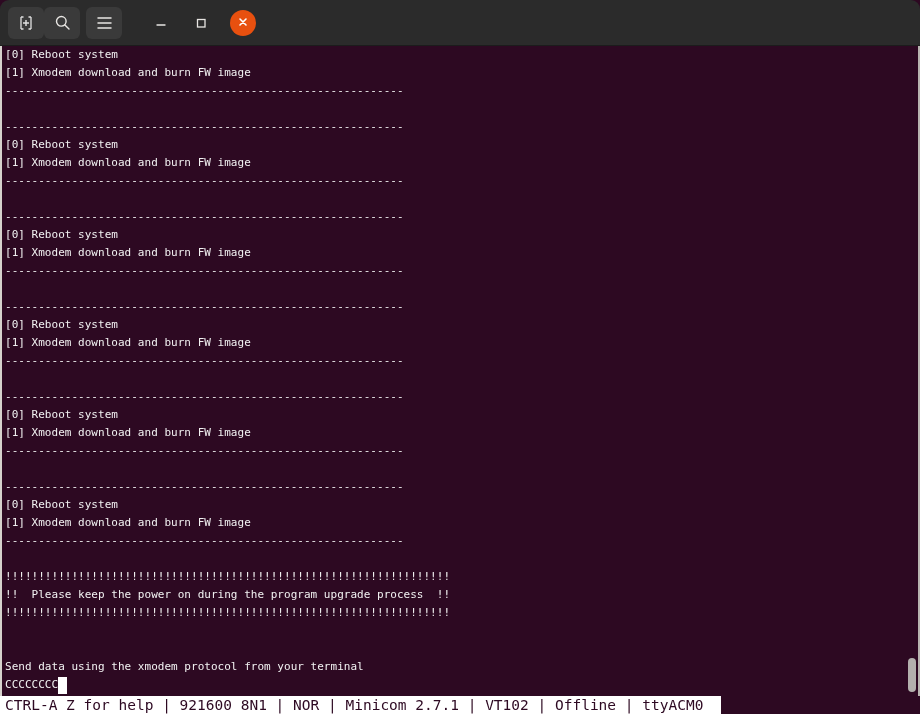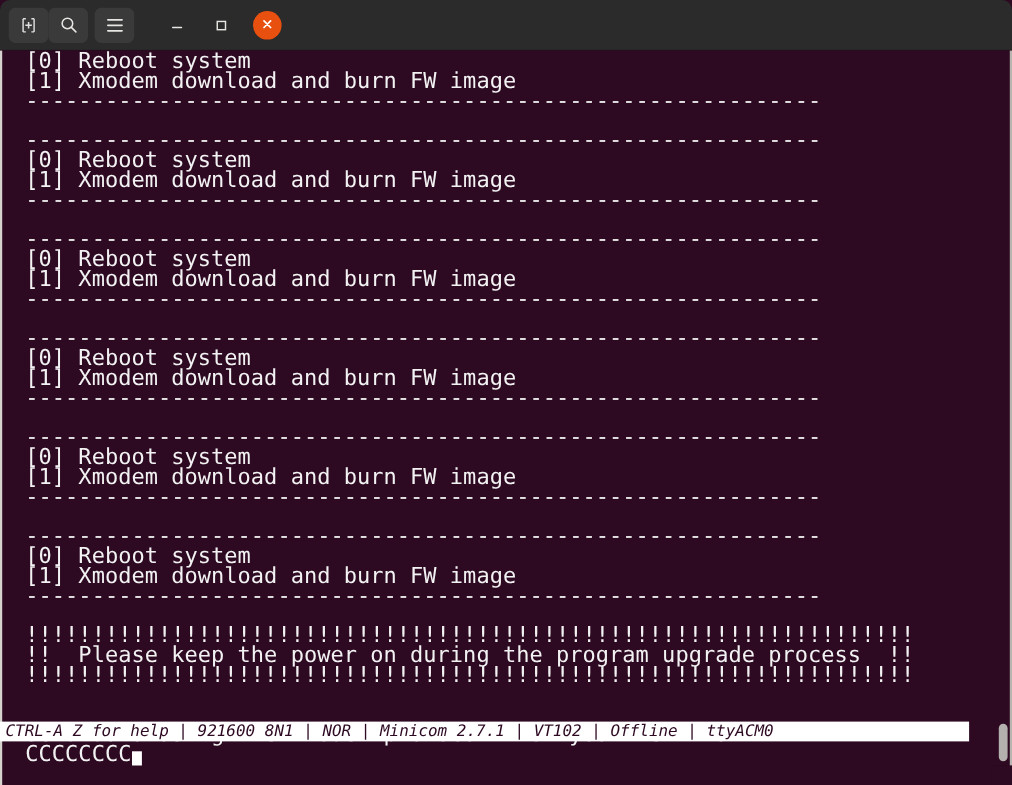--- a/index.html
+++ b/index.html
@@ -75,26 +75,25 @@
     top: 46px; left: 0;
     width: 920px;
     height: 650px;
     background: #2D0922;
     overflow: hidden;
   }
   .term-inner {
     position: absolute;
     top: 0; left: 5px;
     font-family: "DejaVu Sans Mono", monospace;
-    font-size: 20px;
+    font-size: 11px;
     line-height: 18px;
     color: #f2f2f2;
     white-space: pre;
     letter-spacing: 0.02px;
-    margin-left: 18px;
   }
   .line { height: 18px; }
   .line.blank { color: transparent; }
   .cursor {
     display: inline-block;
     width: 9px;
     height: 17px;
     background: #ffffff;
     vertical-align: text-bottom;
     margin-bottom: -3px;
@@ -131,32 +130,31 @@
     width: 8px;
     height: 34px;
     border-radius: 4px;
     background: #b3b0ad;
   }
 
   
   .statusbar {
     position: absolute;
     left: 0;
-    top: 656px;
-    width: 881px;
+    top: 696px;
+    width: 721px;
     height: 18px;
     background: #ffffff;
     color: #2D0922;
     font-family: "DejaVu Sans Mono", monospace;
     font-size: 14.5px;
     line-height: 18px;
     white-space: pre;
     padding-left: 5px;
     overflow: hidden;
-    font-style: italic;
   }
   .status-fill {
     position: absolute;
     left: 901px;
     top: 696px;
     width: 19px;
     height: 18px;
     background: #2D0922;
   }
 </style>

